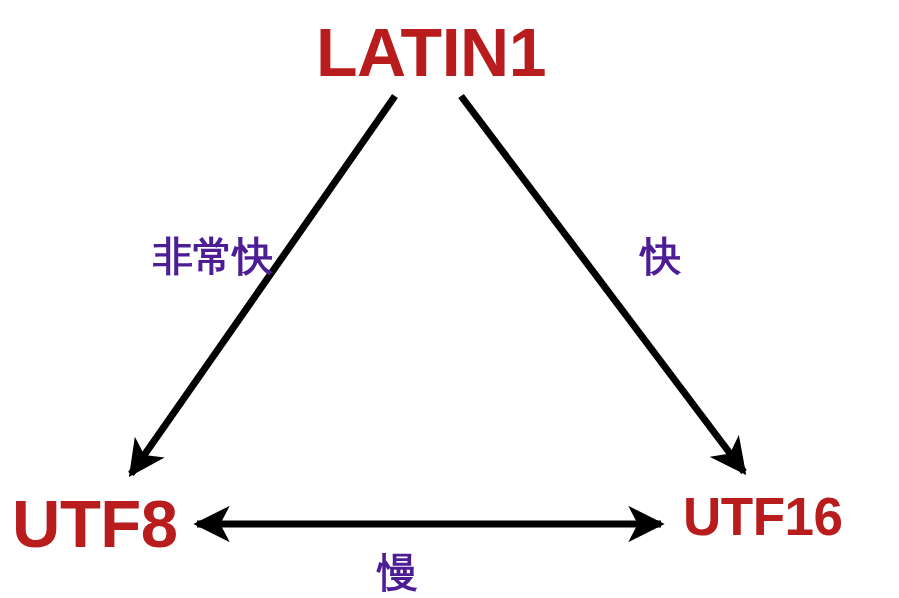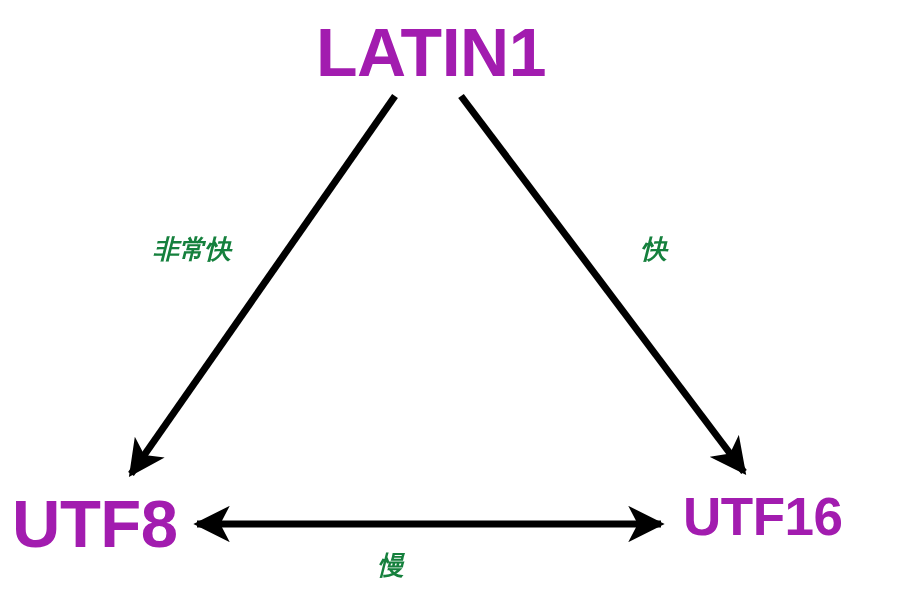--- a/index.html
+++ b/index.html
@@ -23,21 +23,21 @@
     position: absolute;
     left: 0;
     top: 0;
     width: 899px;
     height: 598px;
   }
   .node-label {
     position: absolute;
     font-family: "Liberation Sans", "DejaVu Sans", sans-serif;
     font-weight: bold;
-    color: #a21caf;
+    color: #b91c1c;
     white-space: nowrap;
     line-height: 1;
     letter-spacing: -0.5px;
   }
   #node-latin1 {
     left: 316px;
     top: 18px;
     font-size: 68px;
   }
   #node-utf8 {
@@ -47,25 +47,24 @@
   }
   #node-utf16 {
     left: 683px;
     top: 490px;
     font-size: 53px;
   }
   .edge-label {
     position: absolute;
     font-family: "DejaVu Sans", "Liberation Sans", sans-serif;
     font-weight: bold;
-    color: #15803d;
+    color: #4c1d95;
     white-space: nowrap;
     line-height: 1;
-    font-size: 26px;
-    font-style: italic;
+    font-size: 40px;
   }
   #label-left {
     left: 153px;
     top: 236px;
   }
   #label-right {
     left: 641px;
     top: 236px;
   }
   #label-bottom {

